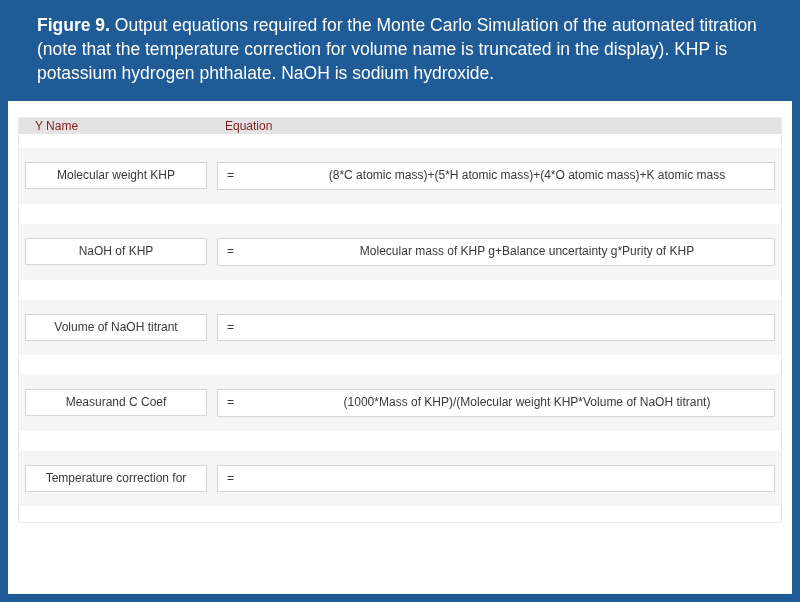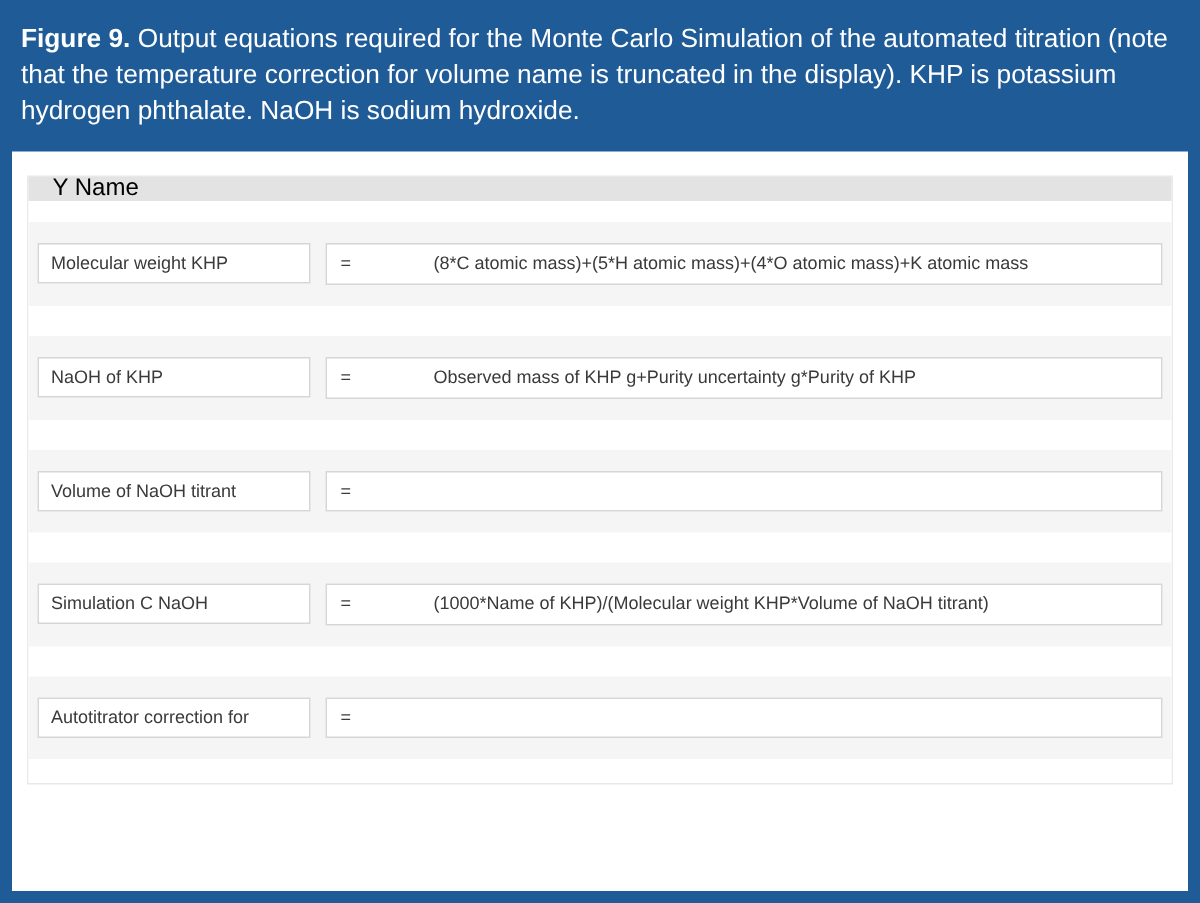--- a/index.html
+++ b/index.html
@@ -13,48 +13,50 @@
     width:800px; height:602px;
     background:var(--banner, #1e5b97);
     padding:8px;
     display:flex; flex-direction:column;
   }
   .caption {
     color:#ffffff;
     padding:6px 6px 16px 6px;
     font-size:17.5px;
     line-height:1.36;
+    margin-left:23px;
   }
   .caption .fig-label { font-weight:bold; }
   .content {
     background:#ffffff;
     flex:1;
     padding:16px 10px 10px 10px;
     overflow:hidden;
   }
   .panel {
     border:1px solid #e9e9e9;
     background:#ffffff;
   }
   .thead {
     background:var(--header-bg, #e3e3e3);
     height:16px;
     display:flex;
     align-items:center;
     padding:0 6px;
-    color:#000000;
-    font-size:16px;
+    color:#7f1d1d;
+    font-size:12px;
   }
   .th-name { width:190px; padding-left:10px; }
   .th-eq { flex:1; padding-left:10px; }
   .tbody {
     display:flex; flex-direction:column;
     gap:20px;
     padding:14px 0 16px 0;
     background:#ffffff;
+    text-align:center;
   }
   .row {
     background:var(--band-bg, #f5f5f5);
     display:flex;
     align-items:flex-start;
     padding:14px 6px;
   }
   .name-box {
     width:182px;
     background:#ffffff;
@@ -87,57 +89,58 @@
   <div class="caption">
     <span class="fig-label">Figure 9.</span>
     <span>Output equations required for the Monte Carlo Simulation of the automated titration (note that the temperature correction for volume name is truncated in the display). KHP is potassium hydrogen phthalate. NaOH is sodium hydroxide.</span>
   </div>
 
   <div class="content">
     <div class="panel">
 
       <div class="thead">
         <div class="th-name">Y Name</div>
+        <div class="th-eq">Equation</div>
       </div>
 
       <div class="tbody">
 
         <div class="row">
           <div class="name-box">Molecular weight KHP</div>
           <div class="eq-box">
             <span class="eq-sign">=</span>
             <span class="eq-text">(8*C atomic mass)+(5*H atomic mass)+(4*O atomic mass)+K atomic mass</span>
           </div>
         </div>
 
         <div class="row">
           <div class="name-box">NaOH of KHP</div>
           <div class="eq-box">
             <span class="eq-sign">=</span>
-            <span class="eq-text">Observed mass of KHP g+Purity uncertainty g*Purity of KHP</span>
+            <span class="eq-text">Molecular mass of KHP g+Balance uncertainty g*Purity of KHP</span>
           </div>
         </div>
 
         <div class="row">
           <div class="name-box">Volume of NaOH titrant</div>
           <div class="eq-box">
             <span class="eq-sign">=</span>
           </div>
         </div>
 
         <div class="row">
-          <div class="name-box">Simulation C NaOH</div>
+          <div class="name-box">Measurand C Coef</div>
           <div class="eq-box">
             <span class="eq-sign">=</span>
-            <span class="eq-text">(1000*Name of KHP)/(Molecular weight KHP*Volume of NaOH titrant)</span>
+            <span class="eq-text">(1000*Mass of KHP)/(Molecular weight KHP*Volume of NaOH titrant)</span>
           </div>
         </div>
 
         <div class="row">
-          <div class="name-box">Autotitrator correction for</div>
+          <div class="name-box">Temperature correction for</div>
           <div class="eq-box">
             <span class="eq-sign">=</span>
           </div>
         </div>
 
       </div>
     </div>
   </div>
 </div>
 

